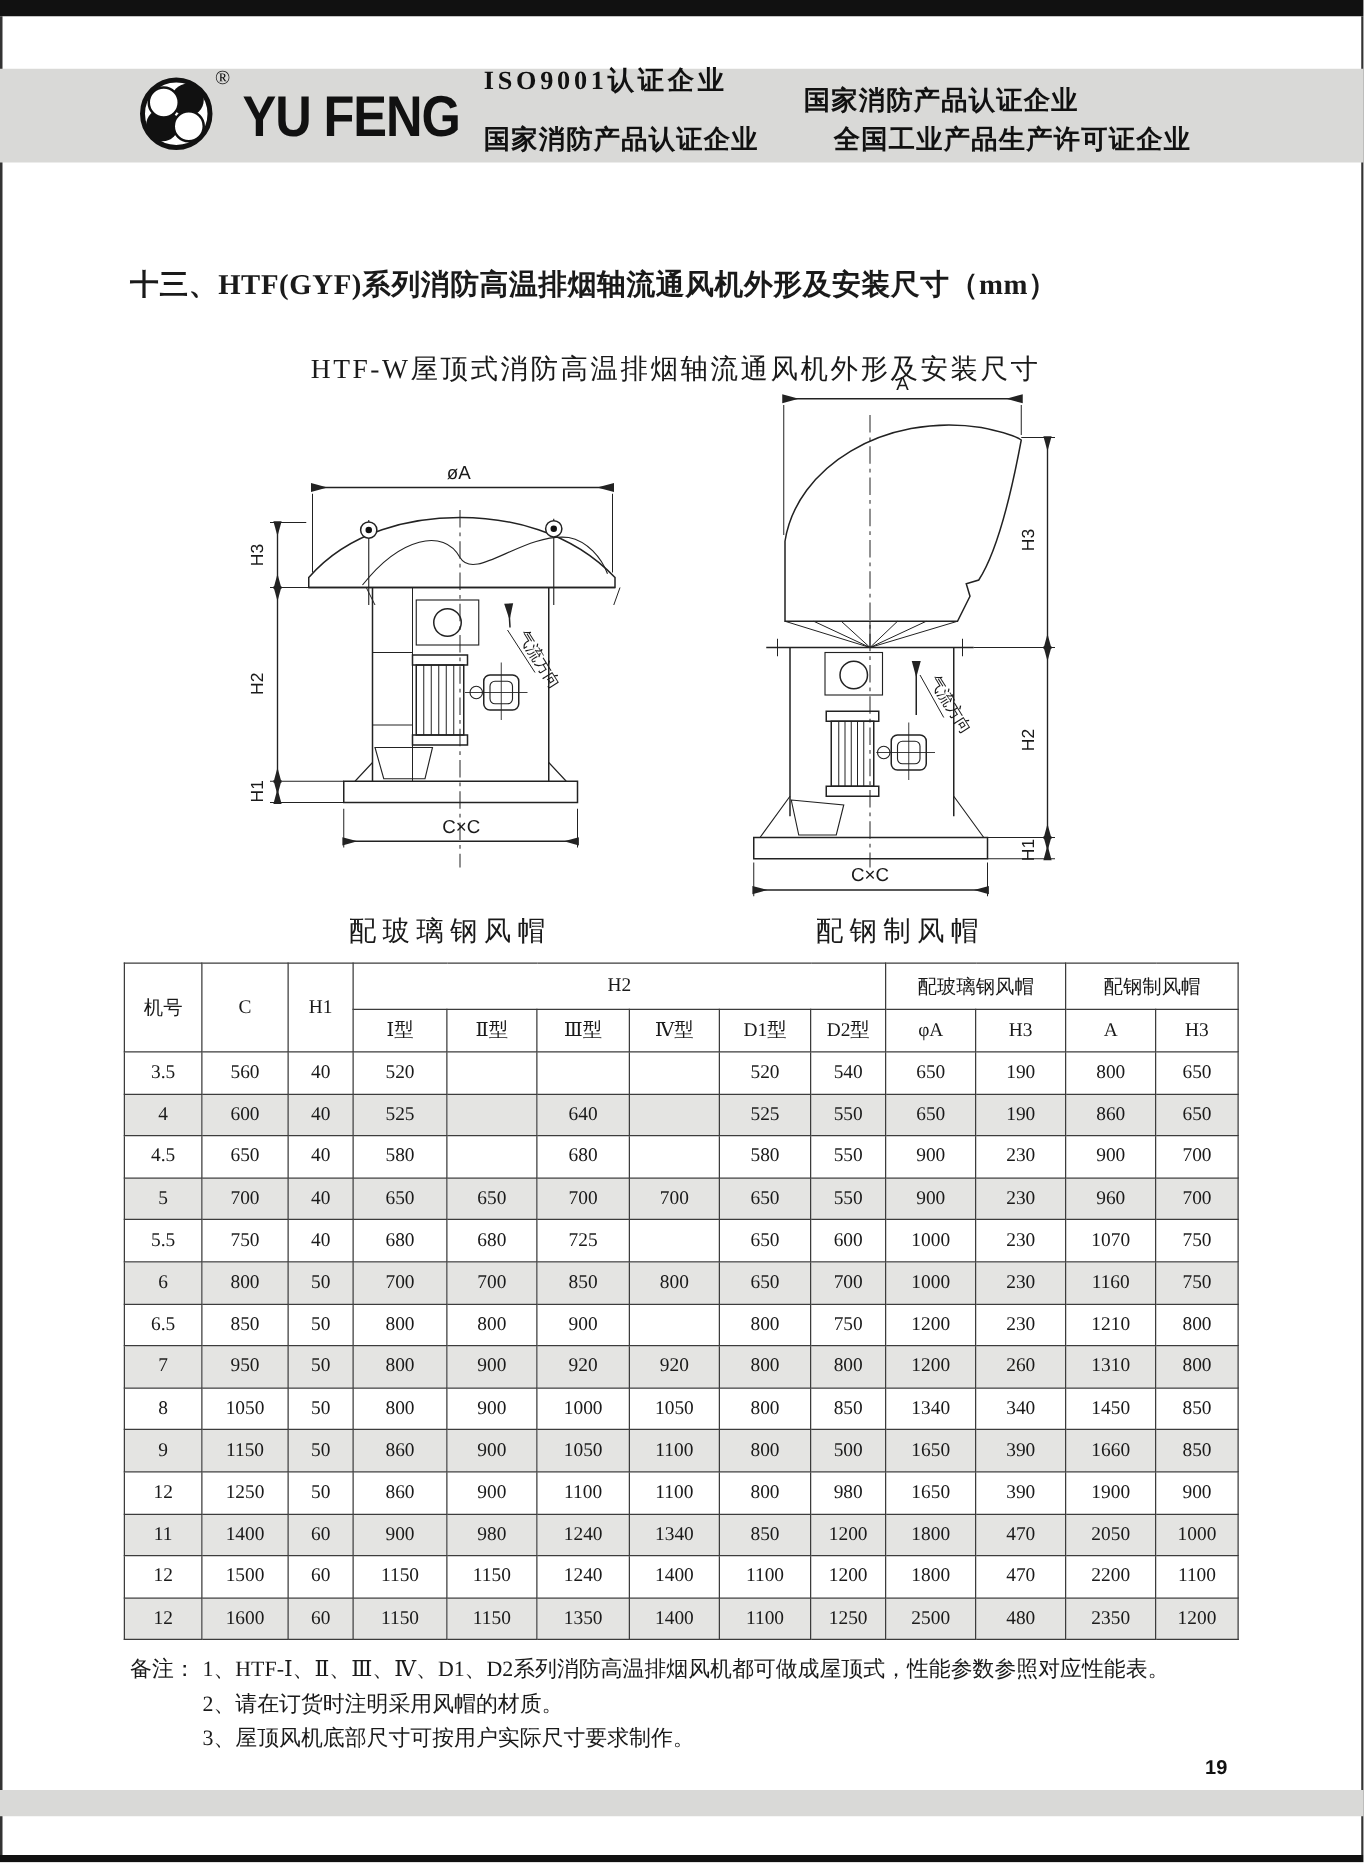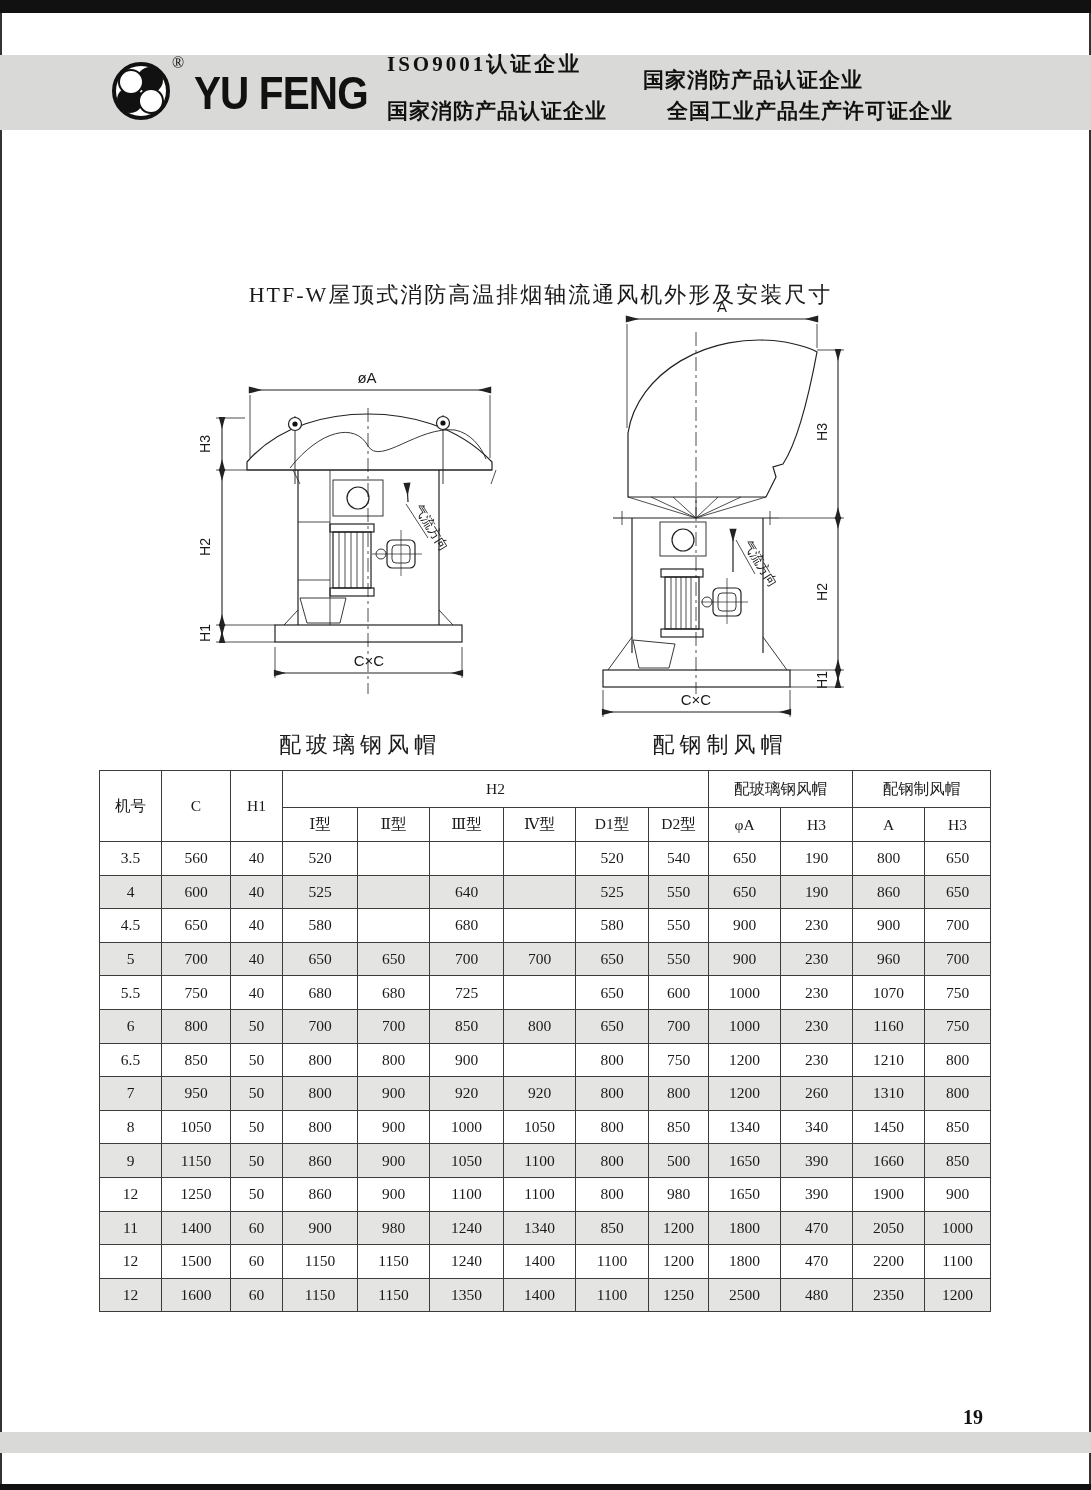--- a/index.html
+++ b/index.html
@@ -28,21 +28,21 @@
   thead tr.gr1 th{height:36px;}
   thead tr.gr2 th{height:33px;}
   tbody td{height:32.6px;}
   tbody tr.shaded{background:#e4e4e2;}
   
   .notes{position:absolute;left:104px;top:1322px;width:900px;font-size:17.5px;line-height:27.5px;}
   .notes-label{position:absolute;left:0;top:0;}
   .notes-list{margin-left:58px;}
   .note-line{white-space:nowrap;}
   .pagenum{position:absolute;left:948px;top:1406px;width:50px;text-align:center;
-           font-family:Liberation Serif, serif;font-weight:bold;font-size:20px;color:#111;}
+           font-family:Liberation Sans, sans-serif;font-weight:bold;font-size:16px;color:#111;}
   svg{position:absolute;overflow:visible;}
   svg text{font-family:"Liberation Sans","DejaVu Sans",sans-serif;fill:#1a1a1a;}
 </style>
 </head>
 <body>
 
 <div id="page">
 
   <div class="abs bar" style="left:0;top:0;width:1091px;height:13px;"></div>
   <div class="abs bar" style="left:0;top:1484px;width:1091px;height:6px;"></div>
@@ -56,20 +56,21 @@
     <div class="logo-dot ld-white" style="left:2px;top:3px;"></div>
     <div class="logo-dot ld-white" style="left:22px;top:22px;"></div>
   </div>
   <div class="regmark">®</div>
   <div class="brand">YU FENG</div>
   <div class="cert" style="left:387px;top:50px;letter-spacing:3px;">ISO9001认证企业</div>
   <div class="cert" style="left:643px;top:66px;">国家消防产品认证企业</div>
   <div class="cert" style="left:387px;top:97px;">国家消防产品认证企业</div>
   <div class="cert" style="left:643px;top:97px;margin-left:24px;">全国工业产品生产许可证企业</div>
 
+  <div class="sec-title">十三、HTF(GYF)系列消防高温排烟轴流通风机外形及安装尺寸（mm）</div>
   <div class="sub-title">HTF-W屋顶式消防高温排烟轴流通风机外形及安装尺寸</div>
 
   <svg style="left:150px;top:362px;" width="420" height="400" viewBox="0 0 420 400" stroke="#222" stroke-width="1.2" fill="none">
     <defs>
       <marker id="ahL" markerWidth="12" markerHeight="8" refX="10" refY="4" orient="auto-start-reverse">
         <polygon points="0,4 11,1 11,7" fill="#222" stroke="none"></polygon>
       </marker>
     </defs>
 
     <path d="M218,46 V332" stroke-dasharray="14 4 3 4" stroke-width=".8"></path>
@@ -455,17 +456,25 @@
             <td>1250</td>
             <td>2500</td>
             <td>480</td>
             <td>2350</td>
             <td>1200</td>
           </tr>
         </tbody>
     </table>
   </div>
 
+  <div class="notes">
+    <span class="notes-label">备注：</span>
+    <div class="notes-list">
+        <div class="note-line">1、HTF-Ⅰ、Ⅱ、Ⅲ、Ⅳ、D1、D2系列消防高温排烟风机都可做成屋顶式，性能参数参照对应性能表。</div>
+        <div class="note-line">2、请在订货时注明采用风帽的材质。</div>
+        <div class="note-line">3、屋顶风机底部尺寸可按用户实际尺寸要求制作。</div>
+      </div>
+  </div>
 
   <div class="pagenum">19</div>
   <div class="abs band" style="left:0;top:1432px;width:1091px;height:21px;"></div>
 
 </div>
 
 </body></html>

